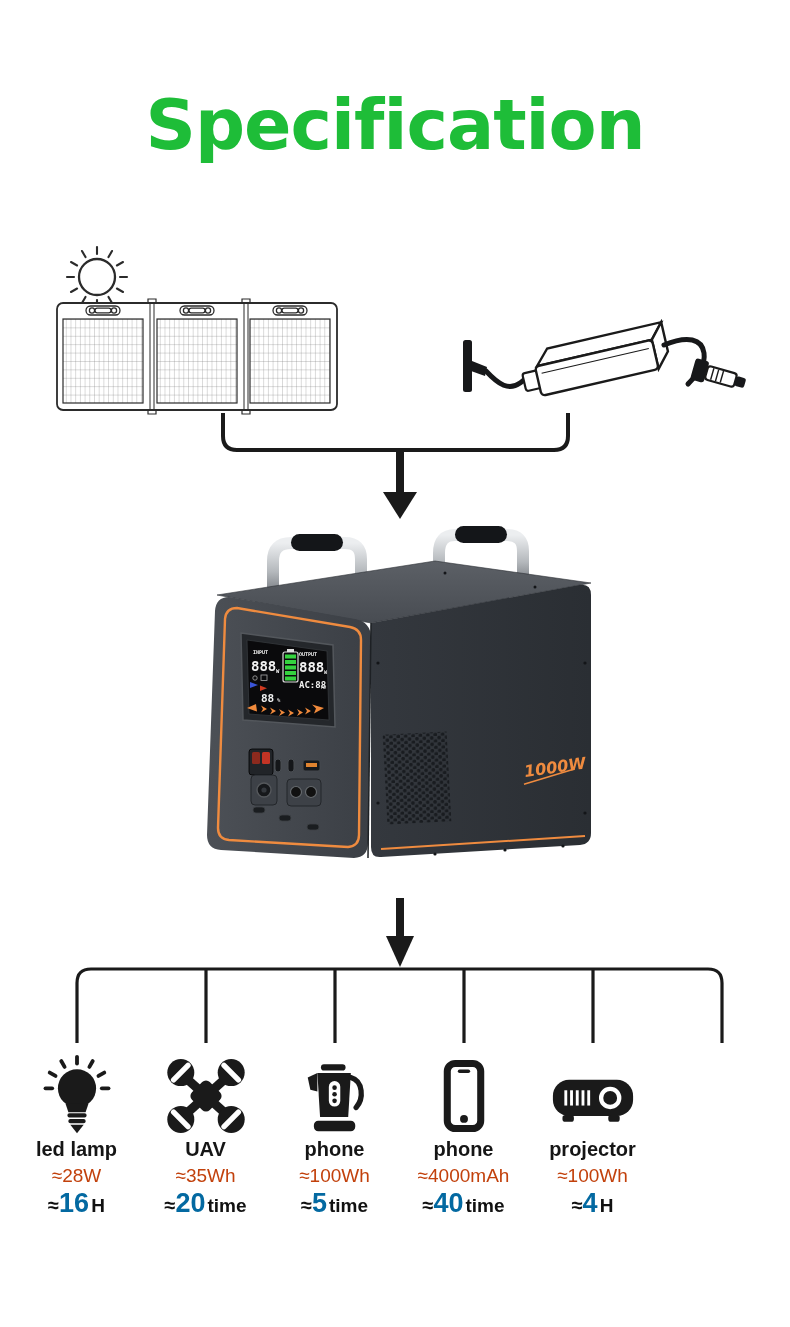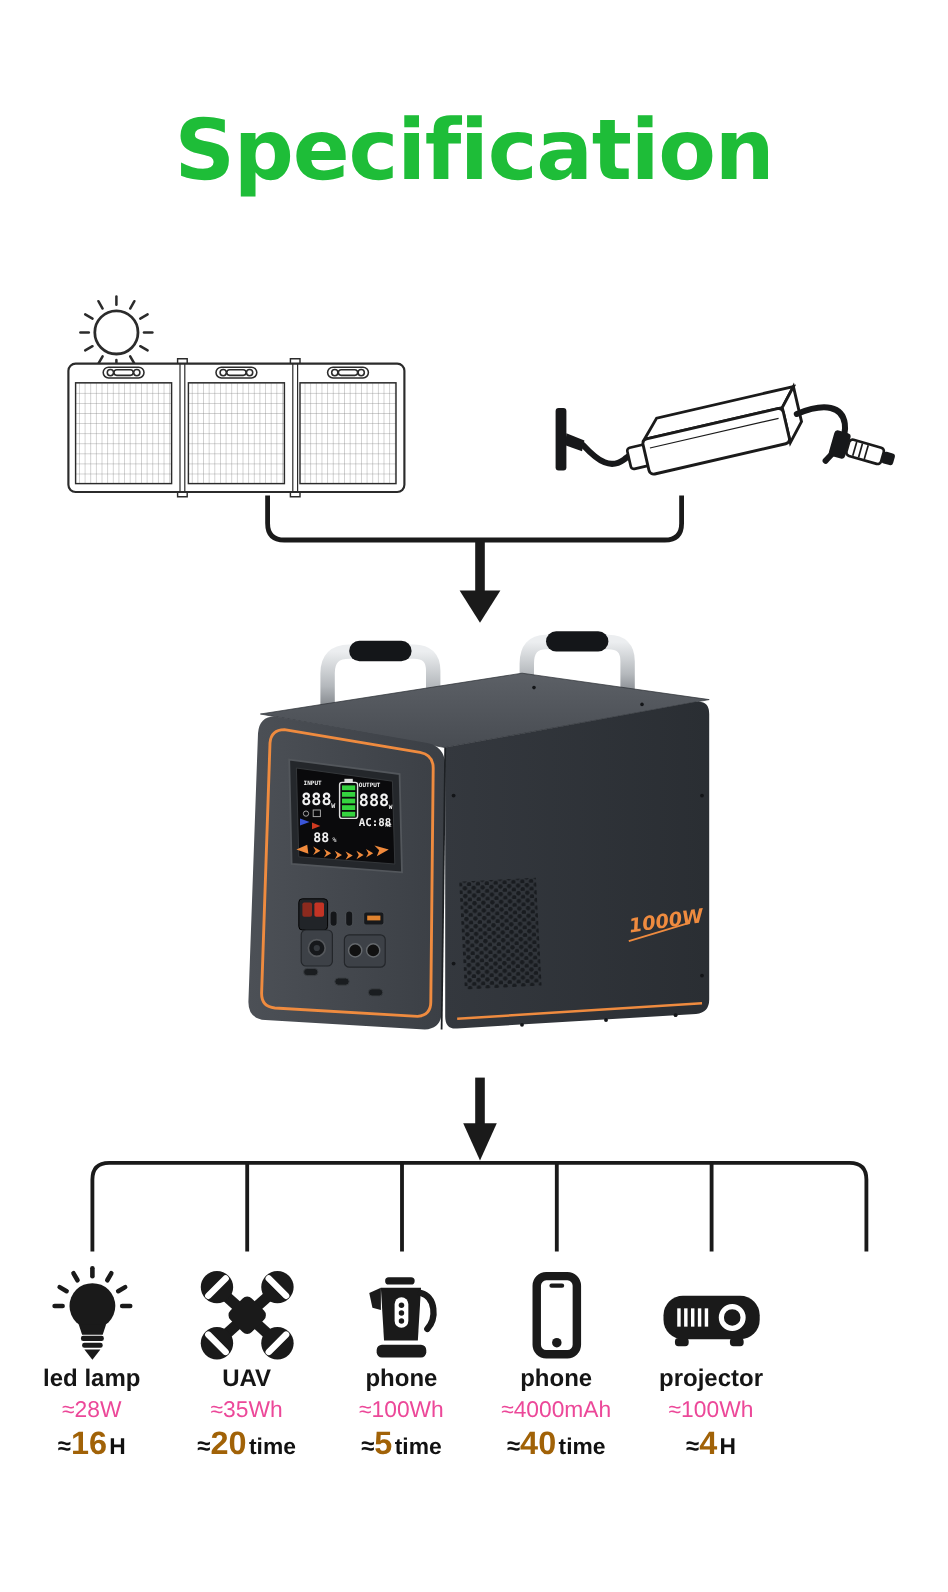--- a/index.html
+++ b/index.html
@@ -8,24 +8,24 @@
   .abs{position:absolute;}
   .title{position:absolute;top:84px;left:0;width:100%;text-align:center;
          font-family:"DejaVu Sans",sans-serif;font-weight:800;font-size:70px;
          letter-spacing:-1px;color:#1ebd38;margin:0;}
   svg{display:block;}
   
   .devices{position:absolute;top:1054px;left:12px;width:774px;display:flex;}
   .device{width:129px;display:flex;flex-direction:column;align-items:center;text-align:center;}
   .device .icon{height:84px;display:flex;align-items:flex-end;justify-content:center;}
   .device .label{margin-top:0;font-size:20px;font-weight:700;color:#151515;line-height:1.1;}
-  .device .power{margin-top:6px;font-size:19px;font-weight:400;color:#ec4899;line-height:1.1;}
+  .device .power{margin-top:6px;font-size:19px;font-weight:400;color:#c2410c;line-height:1.1;}
   .device .time{margin-top:2px;font-weight:700;color:#111;line-height:1.05;}
   .device .time .approx{font-size:20px;}
-  .device .time .num{font-size:27px;color:#a16207;margin-top:12px;}
+  .device .time .num{font-size:27px;color:#0369a1;margin-top:12px;}
   .device .time .unit{font-size:19px;margin-left:2px;}
 </style>
 </head>
 <body>
 
 <h1 class="title">Specification</h1>
 
 <svg class="abs" style="left:0;top:235px;" width="790" height="180" viewBox="0 0 790 180">
   <defs>
     <pattern id="pgrid" width="4.7" height="8.4" patternUnits="userSpaceOnUse">

